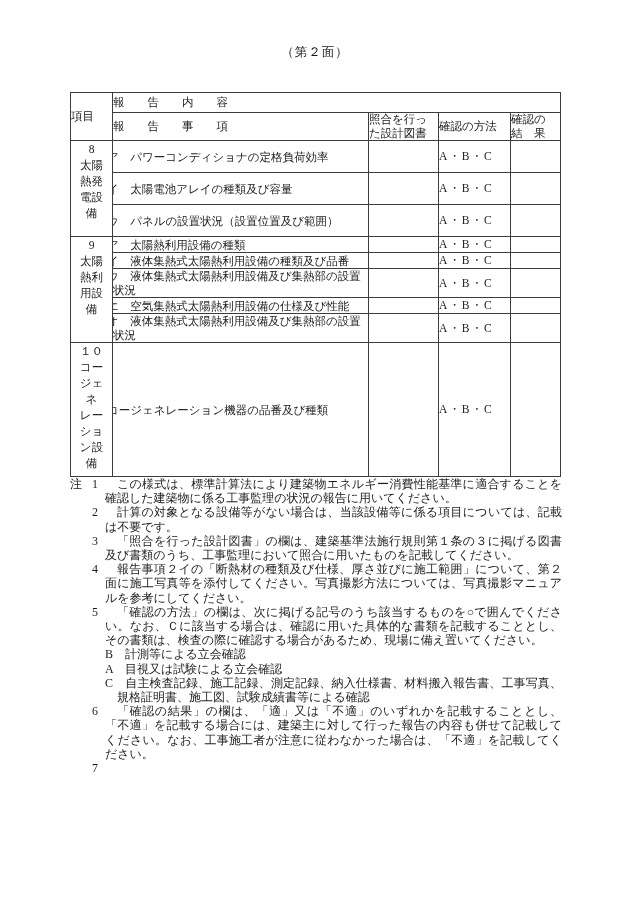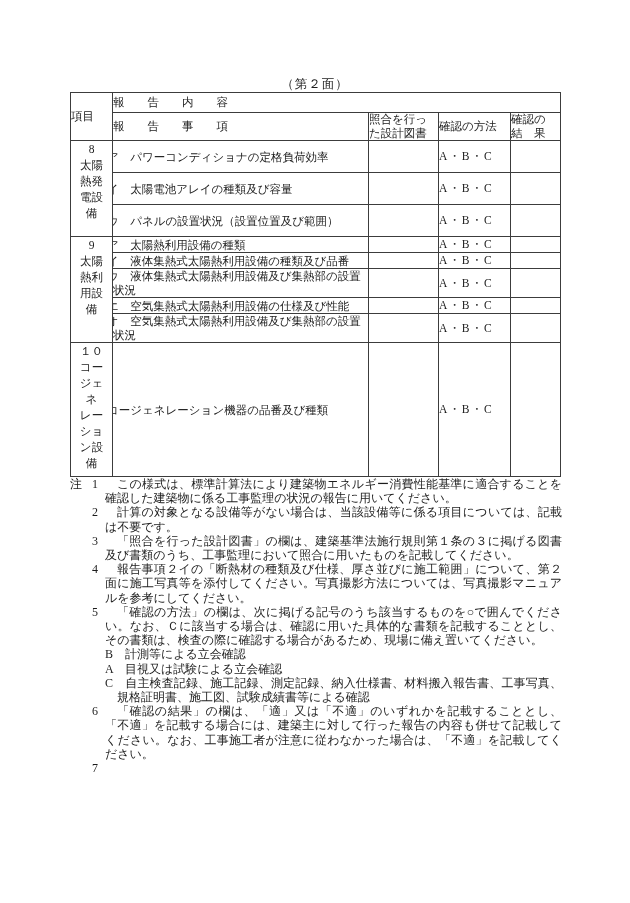--- a/index.html
+++ b/index.html
@@ -6,21 +6,21 @@
   .page {
     position:relative;
     width:630px; height:903px;
     margin:0 auto;
     background:#ffffff;
     font-family:"Liberation Serif","DejaVu Serif",serif;
     color:#1c1c1c;
     overflow:hidden;
   }
   .title {
-    position:absolute; top:76px; left:0; width:100%;
+    position:absolute; top:44px; left:0; width:100%;
     text-align:center; font-size:12.5px; letter-spacing:1px;
   }
   table.report-table {
     position:absolute; left:70px; top:92px;
     width:490px; border-collapse:collapse; table-layout:fixed;
     font-size:11.5px;
   }
   table.report-table { border:1.5px solid #383838; }
   .report-table td { border:1px solid #3c3c3c; padding:0; overflow:hidden; }
   .hr1 { height:20px; }
@@ -126,21 +126,21 @@
         <td class="method-cell">A・B・C</td>
         <td class="blank-cell"></td>
       </tr>
       <tr class="r14">
         <td class="item-cell">エ　空気集熱式太陽熱利用設備の仕様及び性能</td>
         <td class="blank-cell"></td>
         <td class="method-cell">A・B・C</td>
         <td class="blank-cell"></td>
       </tr>
       <tr class="r29">
-        <td class="item-cell">オ　空気集熱式太陽熱利用設備及び集熱部の設置状況</td>
+        <td class="item-cell">オ　液体集熱式太陽熱利用設備及び集熱部の設置状況</td>
         <td class="blank-cell"></td>
         <td class="method-cell">A・B・C</td>
         <td class="blank-cell"></td>
       </tr>
 
       <tr class="r134">
         <td class="label-cell">１０
 コー
 ジェ
 ネ

